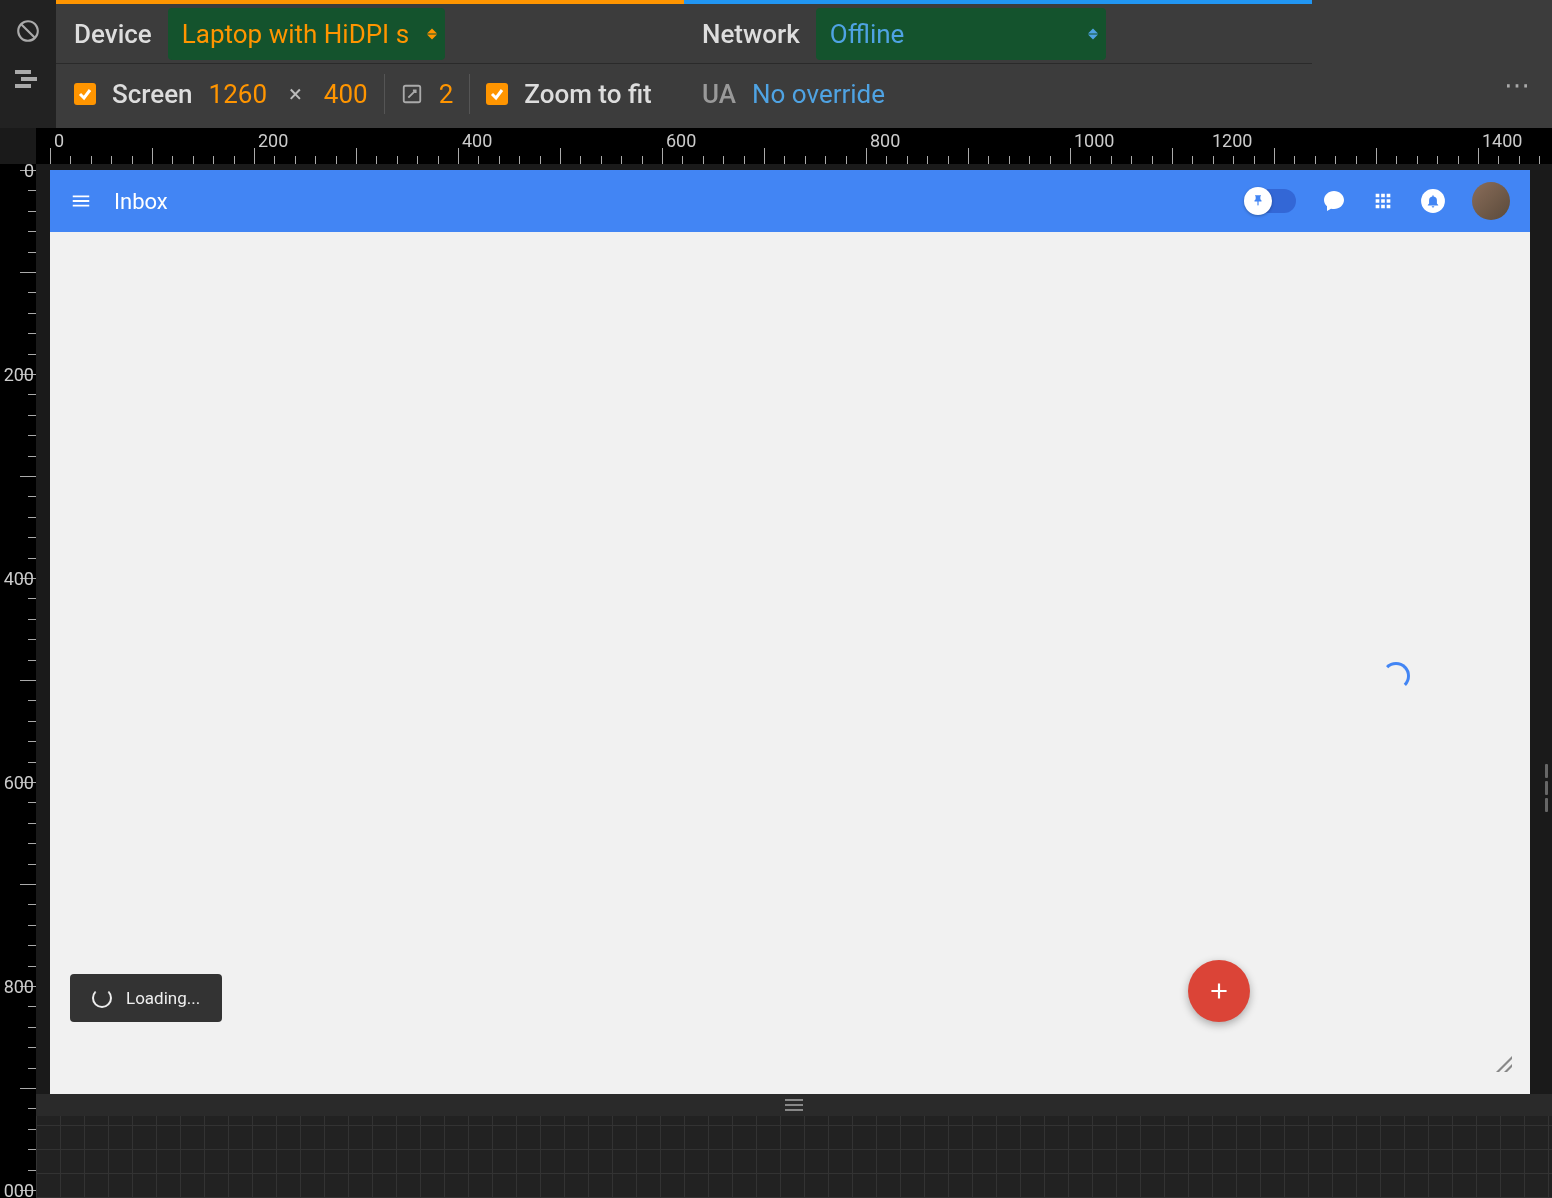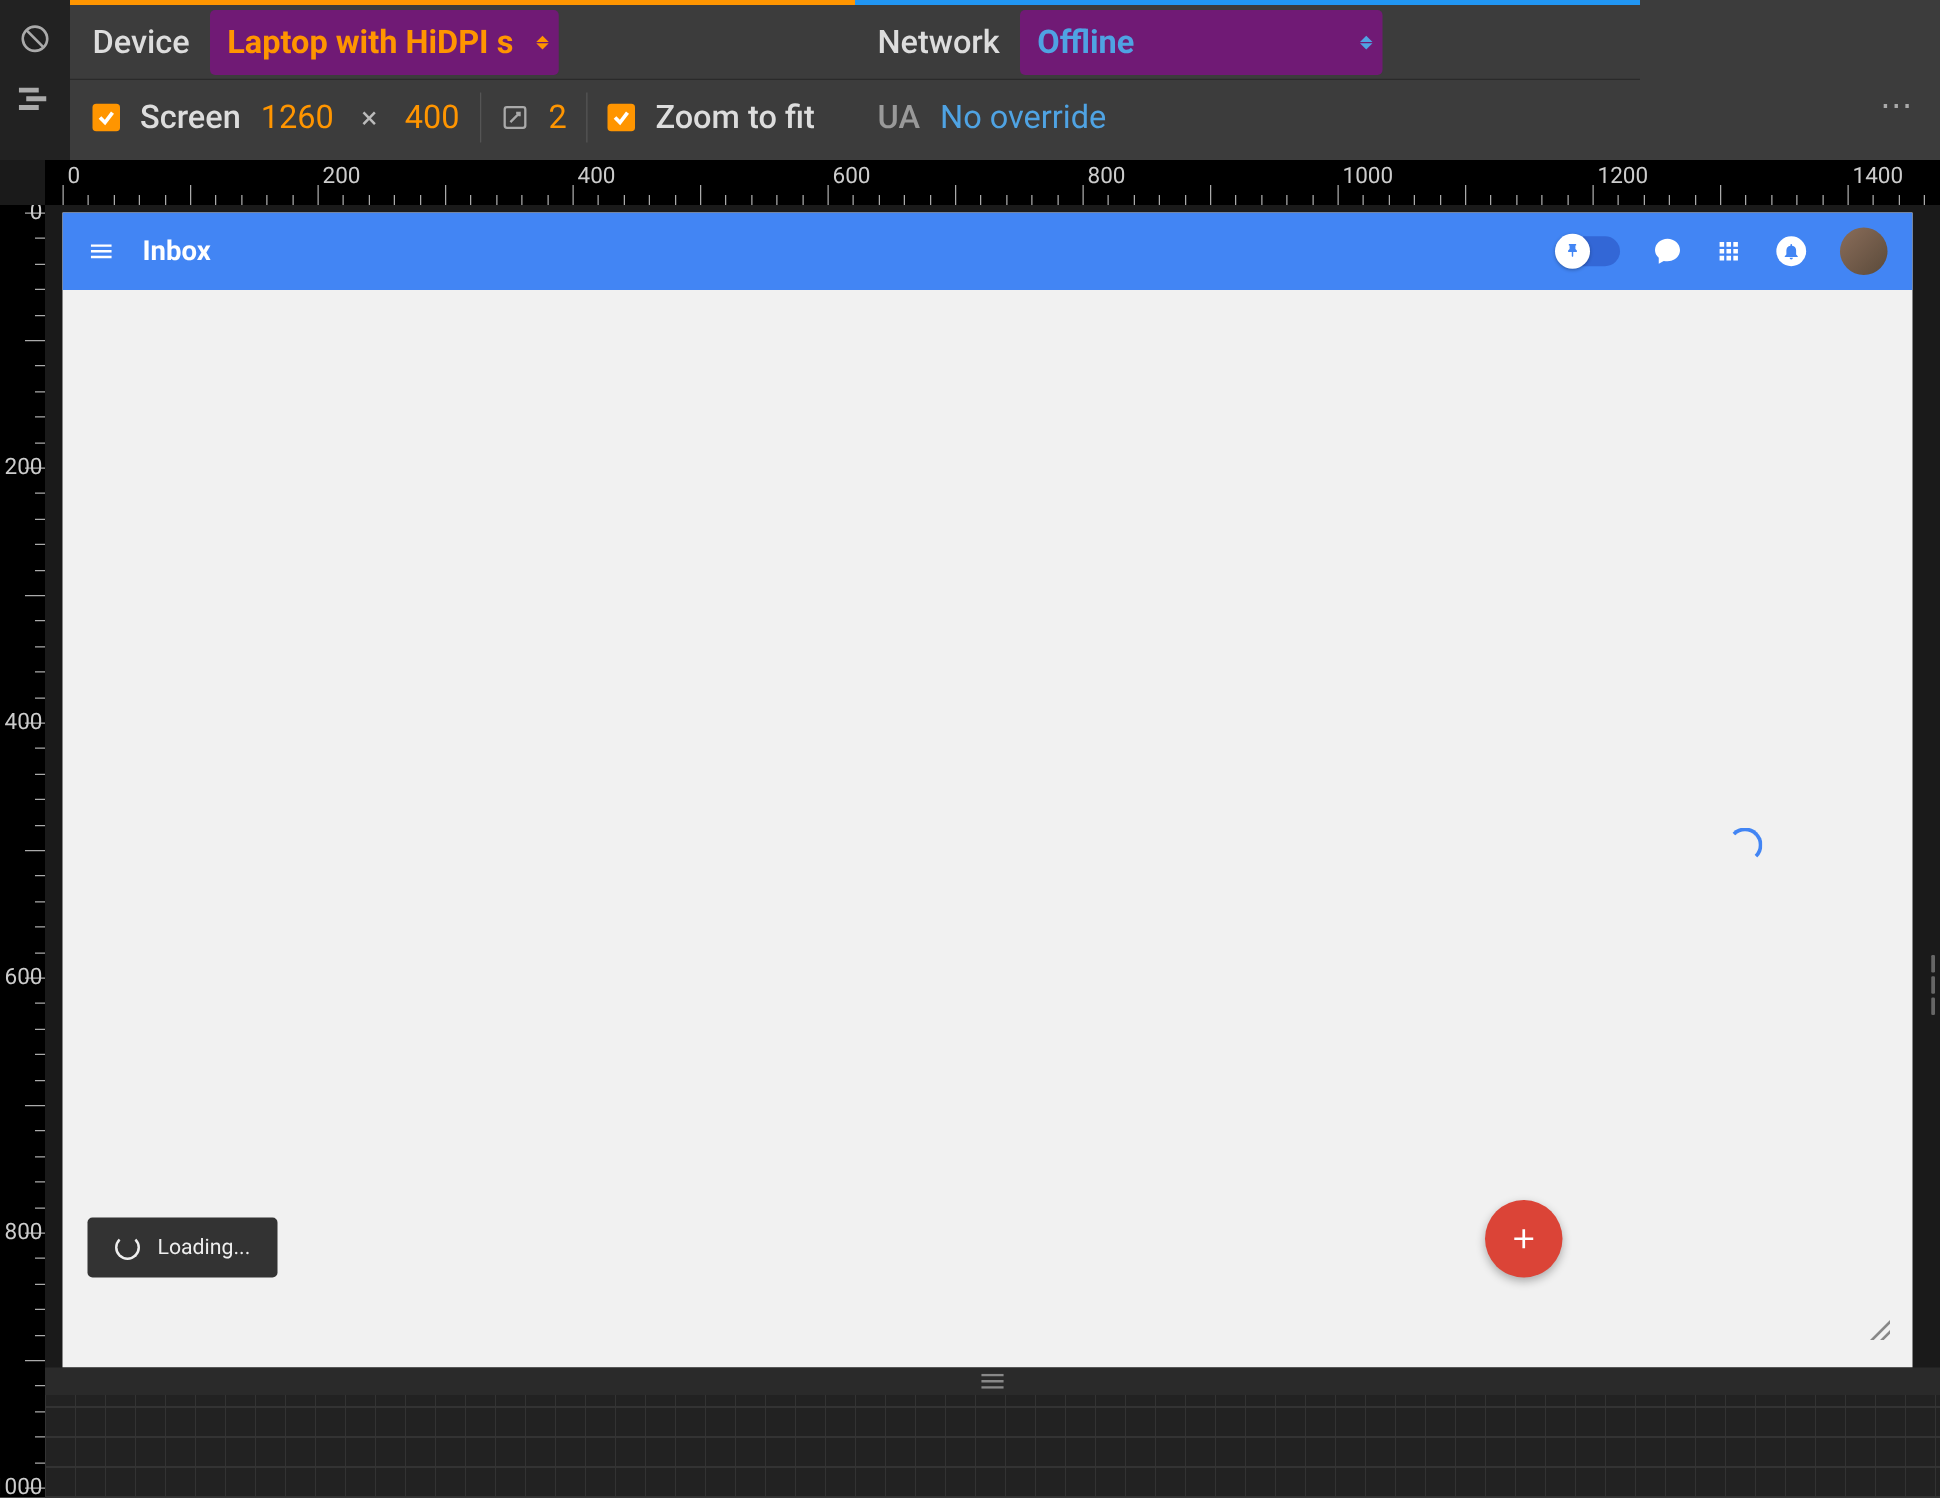--- a/index.html
+++ b/index.html
@@ -46,28 +46,27 @@
   gap: 16px;
 }
 .devtools-row.top { border-bottom: 1px solid #2a2a2a; }
 
 .dt-label { color: #ddd; font-size: 26px; font-weight: 500; }
 .dt-value-orange { color: #ff9500; font-size: 26px; }
 .dt-value-blue { color: #4fa3e3; font-size: 26px; }
 .dt-x { color: #bbb; font-size: 24px; margin: 0 6px; }
 
 .dt-select {
-  background: #701a75;
+  background: #14532d;
   border-radius: 4px;
   padding: 4px 36px 4px 14px;
   position: relative;
   display: flex;
   align-items: center;
   height: 52px;
-  font-weight: bold;
 }
 .dt-select-arrows {
   position: absolute;
   right: 8px;
   top: 50%;
   transform: translateY(-50%);
   display: flex;
   flex-direction: column;
   gap: 1px;
 }
@@ -145,21 +144,21 @@
 
 
 .inbox-header {
   height: 62px;
   background: #4285f4;
   display: flex;
   align-items: center;
   padding: 0 20px;
   gap: 22px;
 }
-.inbox-title { color: #fff; font-size: 22px; font-weight: 700; }
+.inbox-title { color: #fff; font-size: 22px; font-weight: 400; }
 .inbox-search {
   flex: 1;
   max-width: 820px;
   height: 40px;
   background: #5a95f5;
   border-radius: 3px;
   display: flex;
   align-items: center;
   padding: 0 16px;
   gap: 16px;
@@ -434,21 +433,21 @@
     <div class="tick major" style="left: 1442px;"></div>
     <div class="tick minor" style="left: 1462.4px;"></div>
     <div class="tick minor" style="left: 1482.8px;"></div>
     <div class="tick minor" style="left: 1503.2px;"></div>
     <div class="label" style="left: 18px;">0</div>
     <div class="label" style="left: 222px;">200</div>
     <div class="label" style="left: 426px;">400</div>
     <div class="label" style="left: 630px;">600</div>
     <div class="label" style="left: 834px;">800</div>
     <div class="label" style="left: 1038px;">1000</div>
-    <div class="label" style="left: 1242px;">1200</div>
+    <div class="label" style="left: 1176px;">1200</div>
     <div class="label" style="left: 1446px;">1400</div>
   </div>
 
 <div class="ruler-v">
     <div class="tick major" style="top: 6px;"></div>
     <div class="tick minor" style="top: 26.4px;"></div>
     <div class="tick minor" style="top: 46.8px;"></div>
     <div class="tick minor" style="top: 67.2px;"></div>
     <div class="tick minor" style="top: 87.6px;"></div>
     <div class="tick major" style="top: 108px;"></div>

